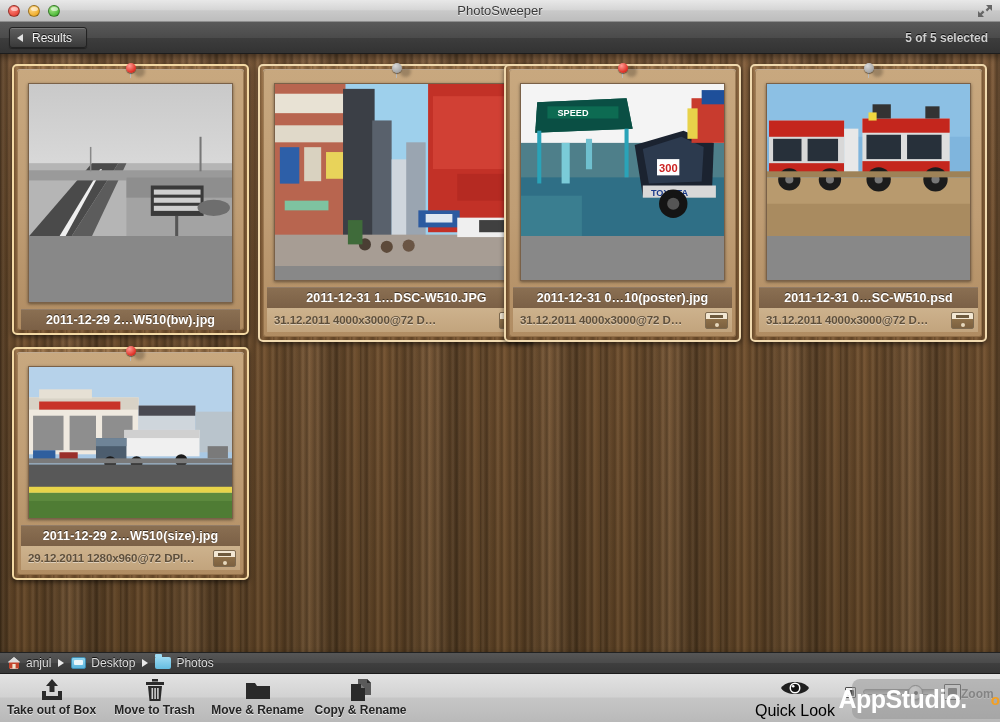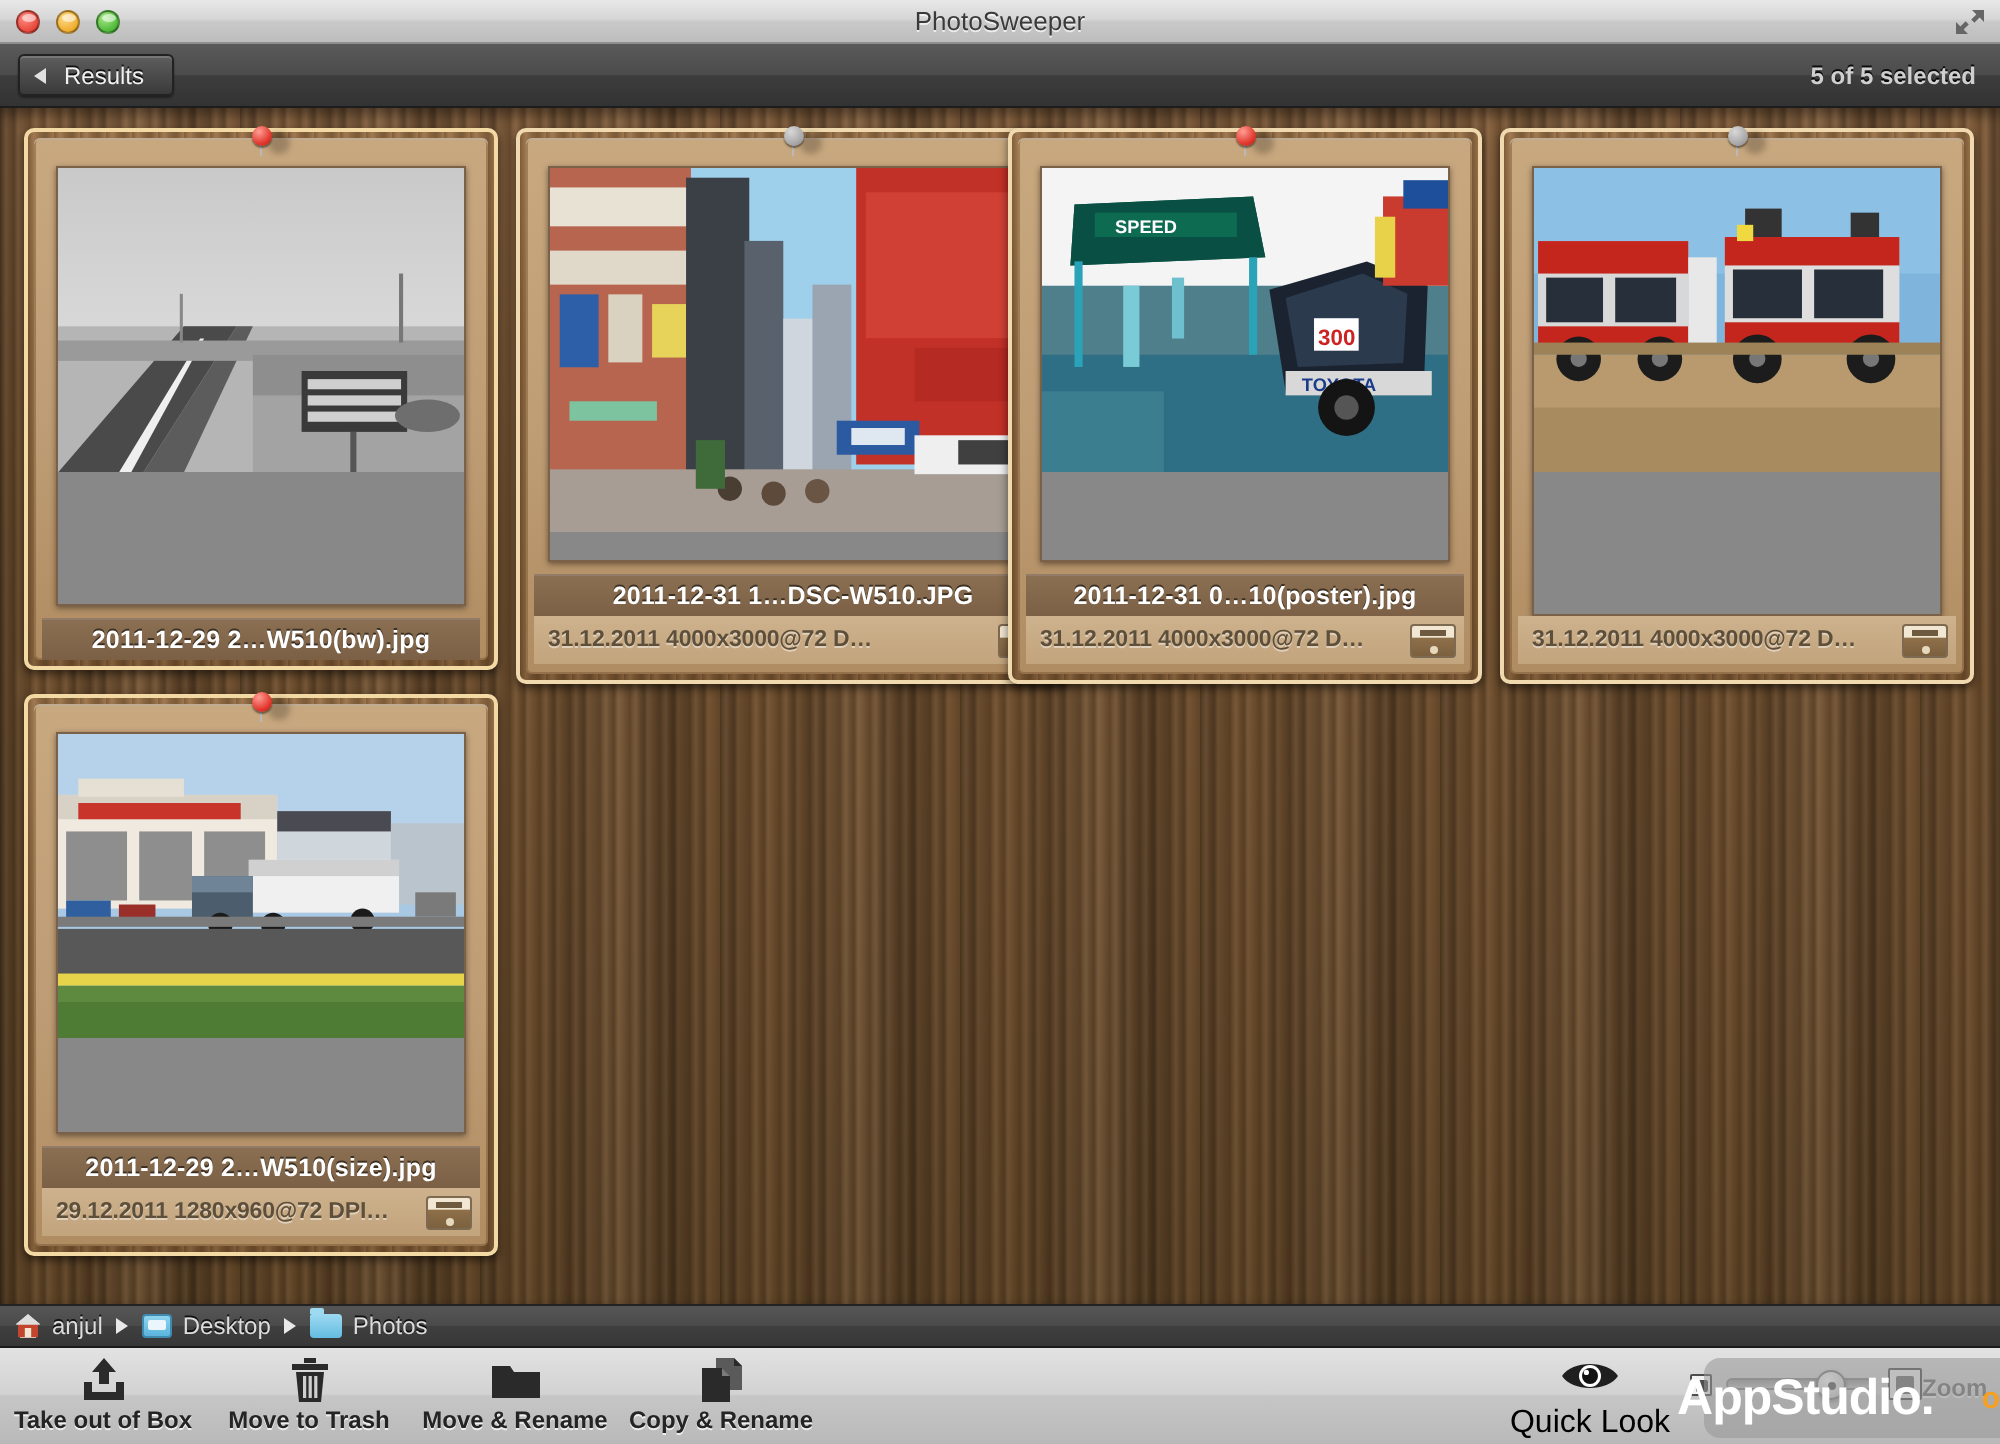--- a/index.html
+++ b/index.html
@@ -540,28 +540,29 @@
             <circle cx="62" cy="94" r="11" fill="#1c1c1c"></circle>
             <circle cx="110" cy="94" r="12" fill="#1c1c1c"></circle>
             <circle cx="166" cy="94" r="12" fill="#1c1c1c"></circle>
             <circle cx="22" cy="94" r="4" fill="#777"></circle>
             <circle cx="62" cy="94" r="4" fill="#777"></circle>
             <circle cx="110" cy="94" r="4" fill="#777"></circle>
             <circle cx="166" cy="94" r="4" fill="#777"></circle>
             <rect x="0" y="86" width="200" height="6" fill="#9e8257"></rect>
           </svg>
         </div>
+        <div class="filename-bar">2011-12-31 0…SC-W510.psd</div>
         <div class="meta-bar">
           <span class="meta-text">31.12.2011  4000x3000@72 D…</span>
           <div class="box-icon"></div>
         </div>
       </div>
     </div>
 
-    <div class="card selected" style="left:12px; top:293px; width:237px; height:281px;">
+    <div class="card selected" style="left:12px; top:293px; width:237px; height:233px;">
       <div class="card-inner">
         <div class="pin">
           <div class="shadow"></div>
             <div class="needle"></div>
             <div class="head"></div>
         </div>
         <div class="photo-wrap">
           <svg class="photo" viewBox="0 0 200 150" preserveAspectRatio="none">
             <rect width="200" height="150" fill="#a8c8e4"></rect>
             <rect y="0" width="200" height="46" fill="#b6d2ea"></rect>

